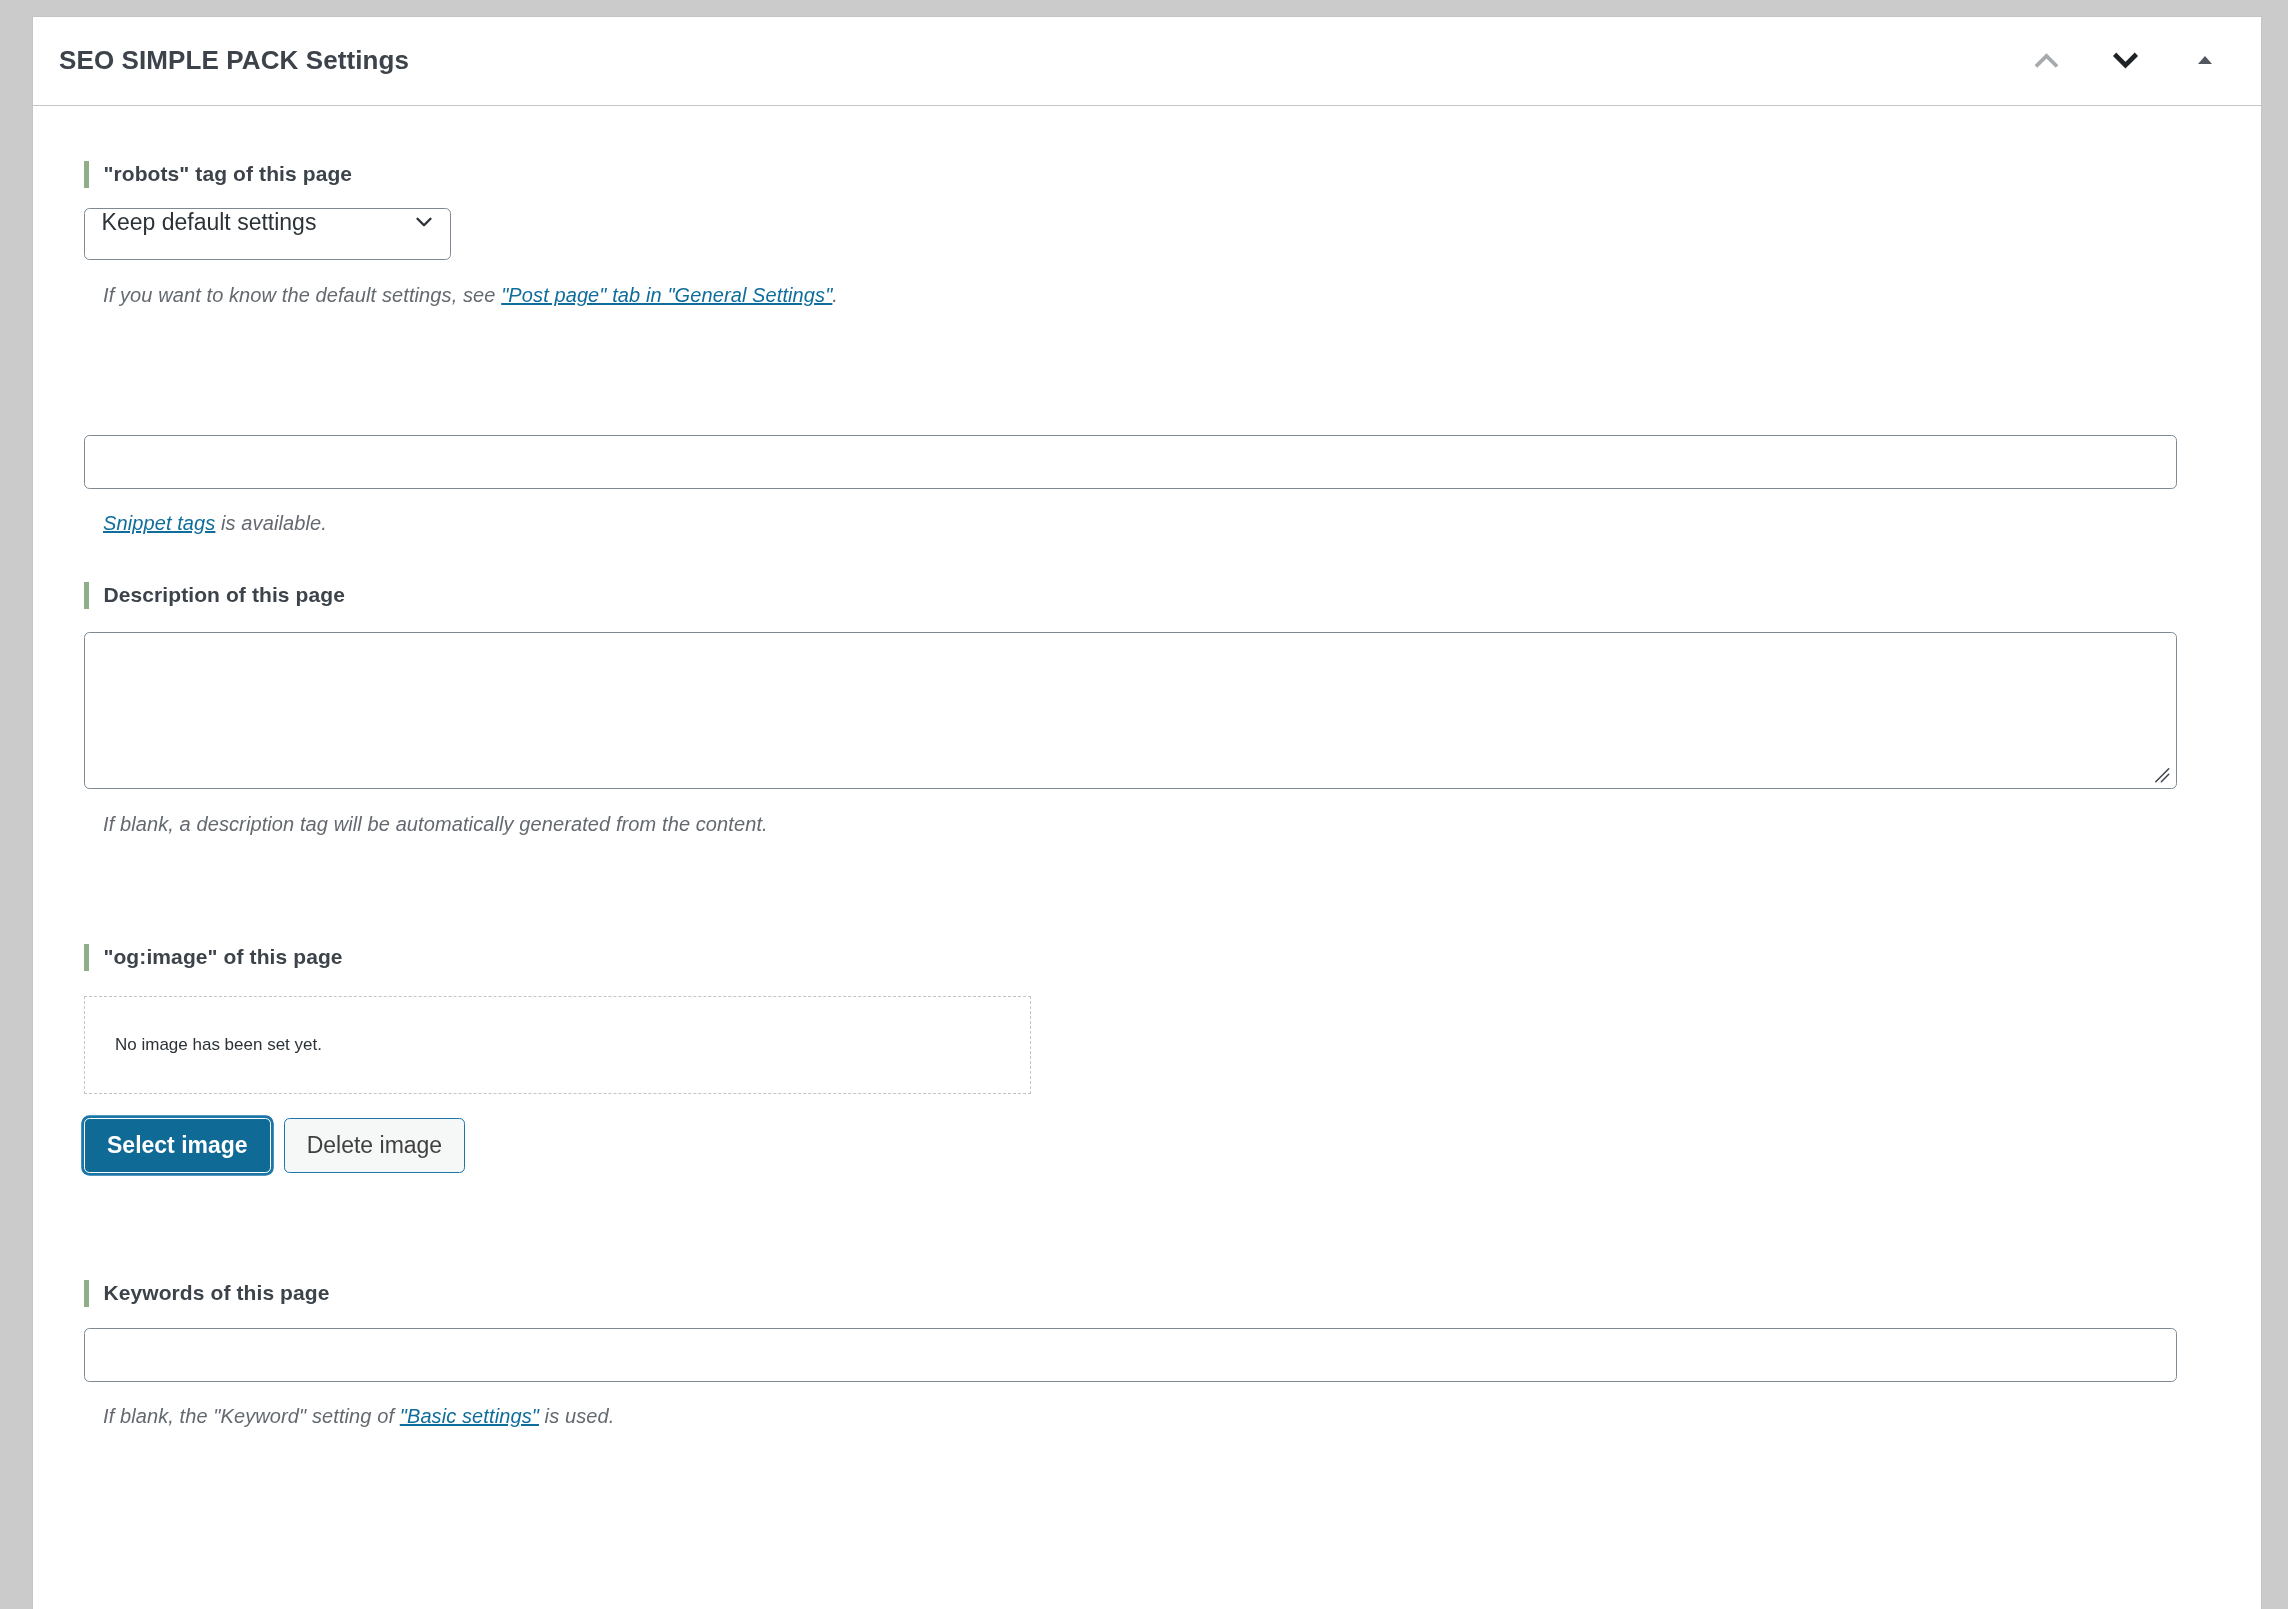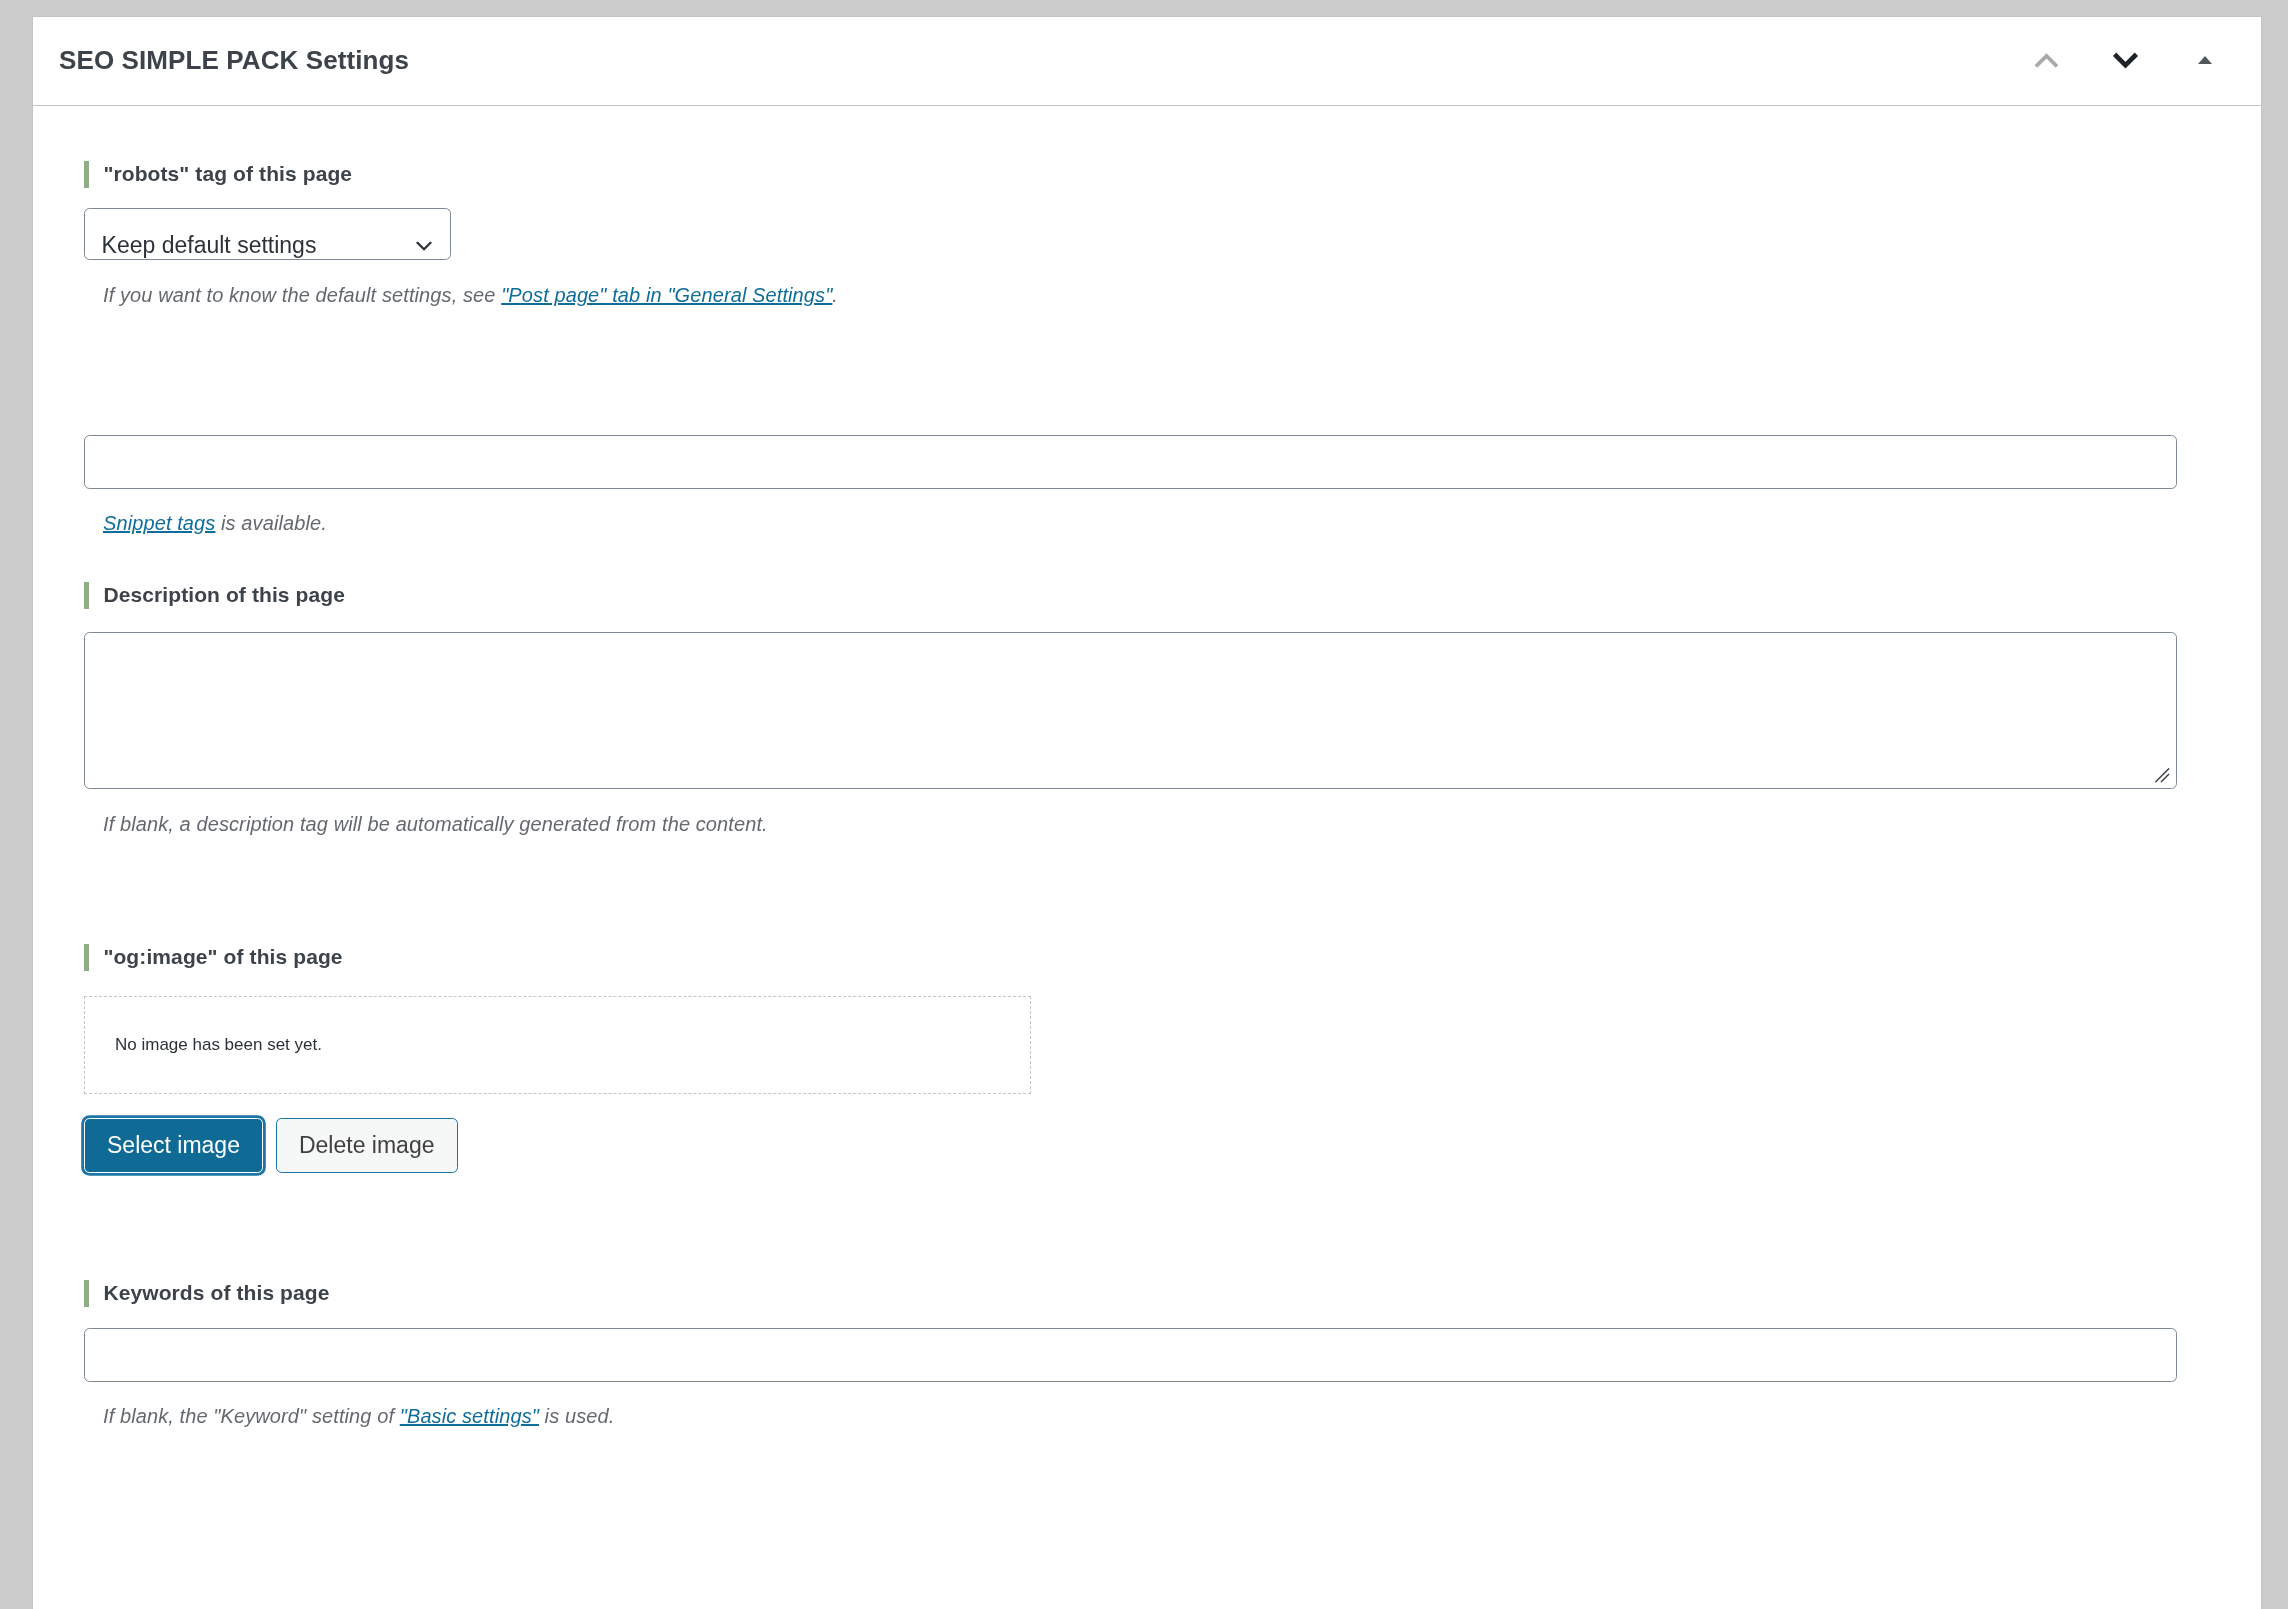--- a/index.html
+++ b/index.html
@@ -155,21 +155,21 @@
   }
 
   .select-box {
     box-sizing: border-box;
     width: 367px;
     height: 52px;
     border: 1.8px solid #7e8993;
     border-radius: 5.5px;
     background: #ffffff;
     display: flex;
-    align-items: flex-end;
+    align-items: flex-start;
     padding: 0 13px 0 16.6px;
     cursor: pointer;
     position: relative;
   }
   .select-label {
     font-size: 23px;
     color: #2c3338;
     flex: 1;
     white-space: nowrap;
   }
@@ -199,21 +199,21 @@
     box-sizing: border-box;
     height: 55px;
     padding: 0 22px;
     background: #106a96;
     border: 1.8px solid #ffffff;
     border-radius: 5.5px;
     box-shadow: 0 0 0 2.8px #1d76a8;
     color: #ffffff;
     font-family: "Liberation Sans", sans-serif;
     font-size: 23px;
-    font-weight: normal;
+    font-weight: bold;
     cursor: pointer;
     display: flex;
     align-items: center;
     justify-content: center;
     white-space: nowrap;
   }
 
   .btn-secondary {
     box-sizing: border-box;
     height: 55px;

